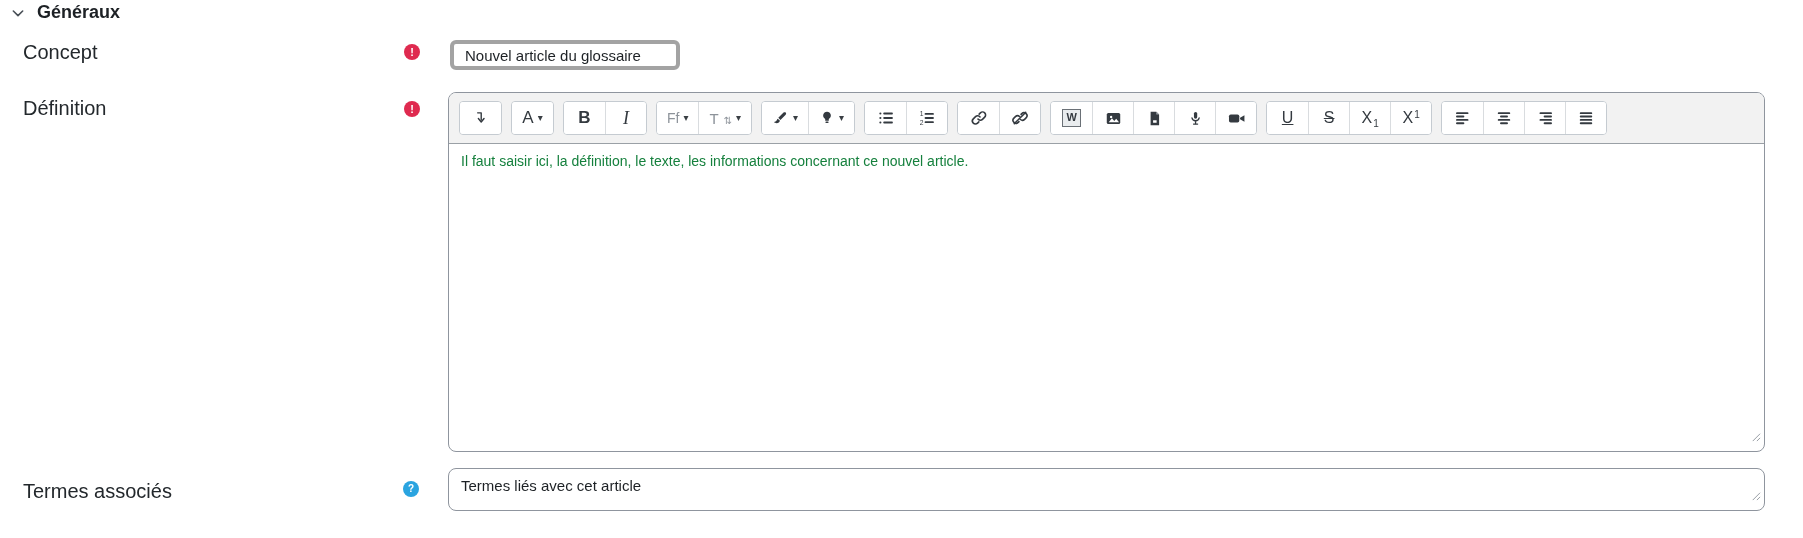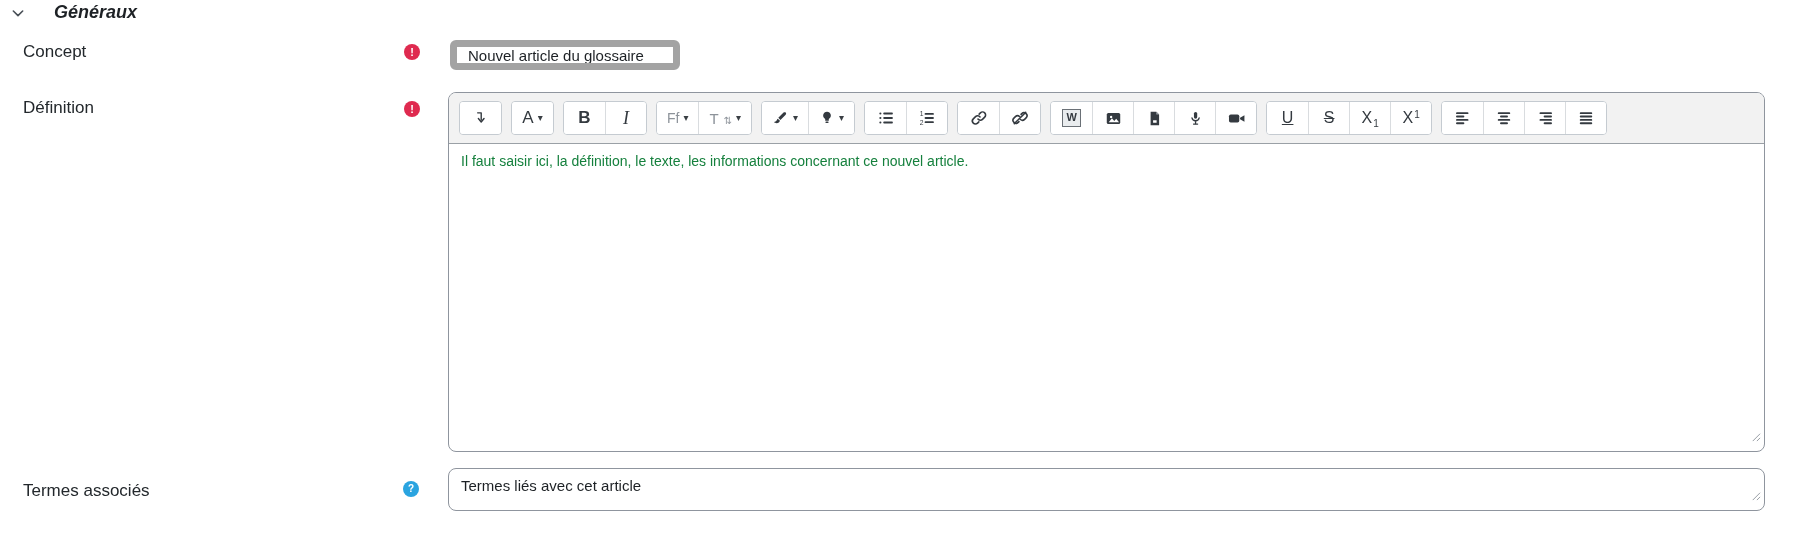--- a/index.html
+++ b/index.html
@@ -5,37 +5,37 @@
   * { box-sizing: border-box; }
   html, body { margin: 0; padding: 0; background: #fff; }
   body {
     width: 1803px; height: 538px; position: relative; overflow: hidden;
     font-family: "Liberation Sans", "DejaVu Sans", sans-serif;
     color: #1d2125;
   }
   .abs { position: absolute; }
 
   
-  .section-header { left: 10px; top: 2px; display: flex; align-items: center; gap: 28px; cursor: pointer; font-style: italic; }
+  .section-header { left: 10px; top: 2px; display: flex; align-items: center; gap: 11px; cursor: pointer; }
   .section-header .chev { display: flex; align-items: center; color: #495057; }
   .section-title { font-size: 18px; font-weight: 700; color: #1d2125; }
 
   
-  .field-label { font-size: 17px; color: #23282c; line-height: 20px; }
+  .field-label { font-size: 20px; color: #23282c; line-height: 20px; }
 
   
   .badge { width: 16px; height: 16px; border-radius: 50%; display: flex; align-items: center; justify-content: center;
            color: #fff; font-weight: 700; font-size: 11px; line-height: 1; }
   .badge.req { background: #df2a4f; }
   .badge.help { background: #2aa4e0; font-size: 10px; cursor: pointer; }
 
   
   .txt {
     left: 450px; top: 40px; width: 230px; height: 30px;
-    border: 7px solid #a3a3a3; border-radius: 6px; padding: 0 11px;
+    border: 4px solid #a3a3a3; border-radius: 6px; padding: 0 11px;
     font-family: inherit; font-size: 15px; color: #1d2125; background: #fff; outline: none;
   }
 
   
   .editor { left: 448px; top: 92px; width: 1317px; height: 360px;
     border: 1px solid #8f959e; border-radius: 8px; background: #fff; overflow: hidden; }
   .toolbar { height: 51px; background: #f2f2f2; border-bottom: 1px solid #9aa0a6;
     display: flex; align-items: center; gap: 9px; padding: 0 10px; }
   .tb-group { display: flex; background: #fff; border: 1px solid #c5cbd1; border-radius: 4px; overflow: hidden; height: 34px; }
   button.tb { min-width: 41px; height: 100%; border: none; border-left: 1px solid #d9dcdf; background: #fff;

